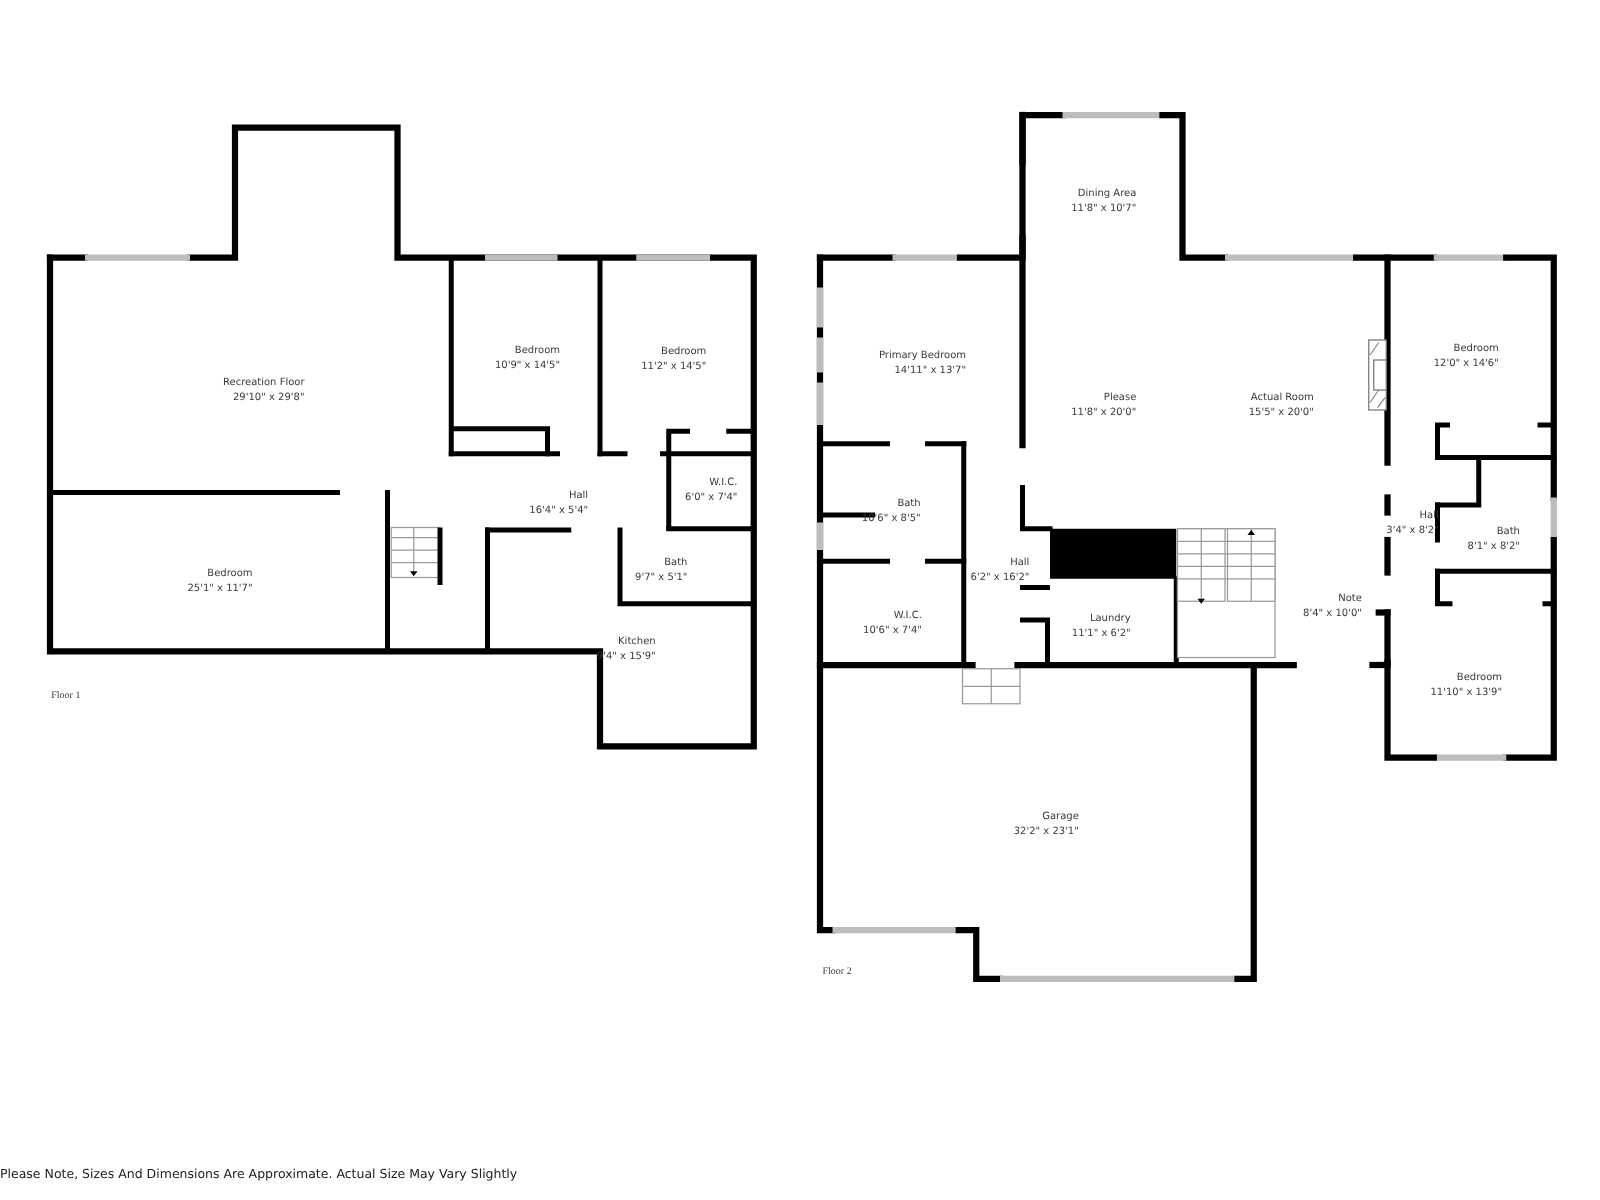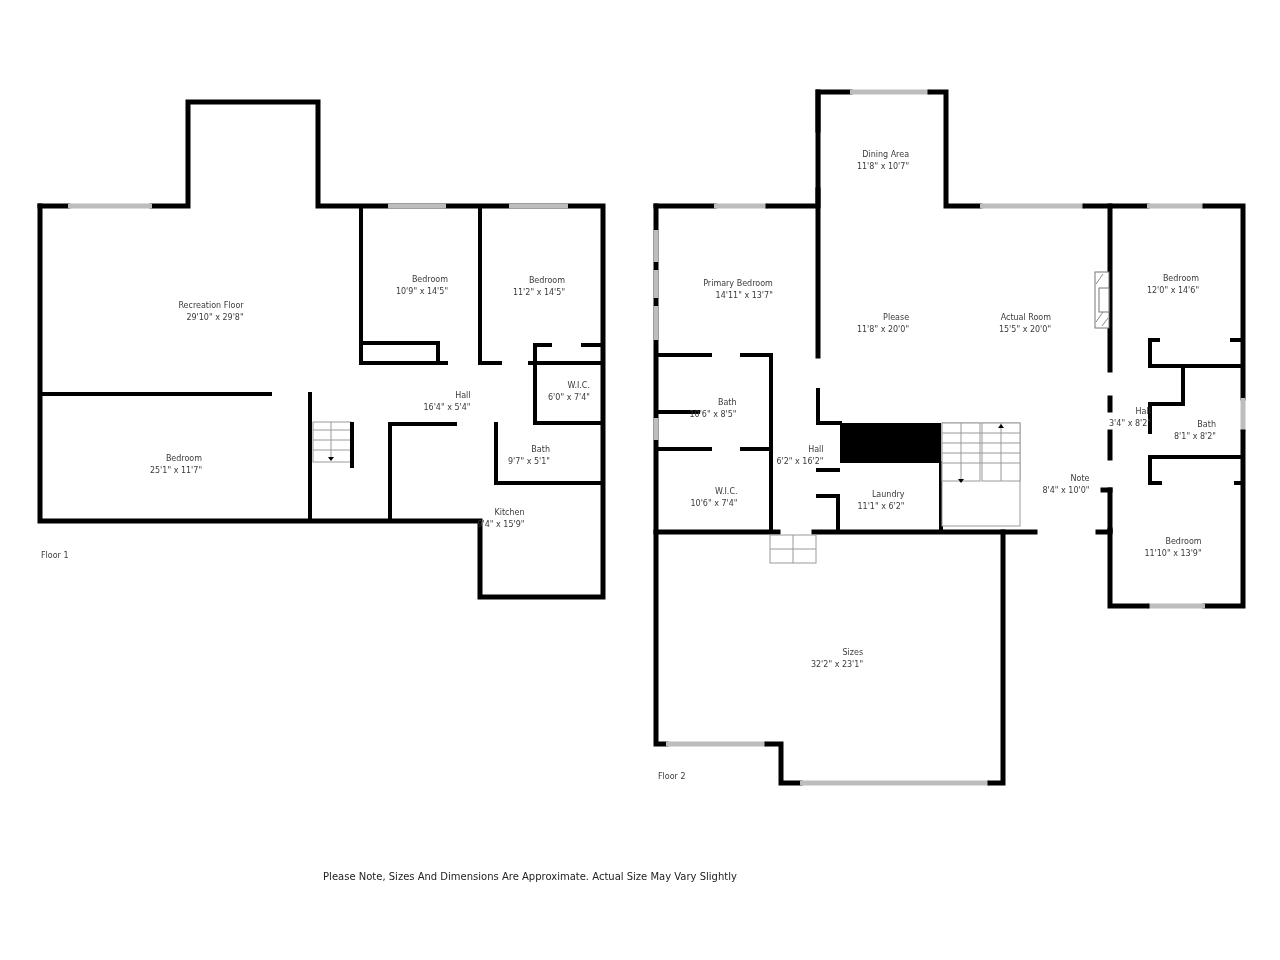--- a/index.html
+++ b/index.html
@@ -6,22 +6,22 @@
   body { width:1280px; height:960px; position:relative; overflow:hidden;
          font-family:"DejaVu Sans", "Liberation Sans", sans-serif; color:#333; }
   svg.plan { position:absolute; left:0; top:0; }
   .wall { fill:none; stroke:#000; stroke-width:5; stroke-linecap:square; stroke-linejoin:miter; }
   .iwall { fill:none; stroke:#000; stroke-width:4; stroke-linecap:square; }
   .win { stroke:#bdbdbd; stroke-width:5; }
   .stair { fill:#fff; stroke:#9a9a9a; stroke-width:1; }
   .blk { fill:#000; }
   .hatch { fill:none; stroke:#888; stroke-width:1; }
   .lbl { position:absolute; transform:translate(-50%,0); text-align:right; font-size:8px; line-height:12px; color:#3a3a3a; white-space:nowrap; }
-  .floor-label { position:absolute; font-size:8px; color:#3a3a3a; }
-  .note { position:absolute; left:0; width:1060px; top:871px; text-align:center; font-size:10px; color:#222; }
+  .floor-label { position:absolute; font-size:8px; color:#3a3a3a;font-family:Liberation Serif, serif; }
+  .note { position:absolute; left:0; width:1060px; top:934px; font-size:10px; color:#222; }
 </style>
 </head>
 <body>
 
 <svg class="plan" width="1280" height="960" viewBox="0 0 1280 960">
 
   <g>
 
     <polyline class="wall" points="40,206 40,521 480,521 480,597 603,597 603,206 318,206 318,102 188,102 188,206 152,206"></polyline>
     <line class="wall" x1="40" y1="206" x2="68" y2="206"></line>
@@ -233,18 +233,18 @@
 </div>
 <div class="lbl" style="left:1195px;top:419px">
   <div>Bath</div>
   <div>8'1" x 8'2"</div>
 </div>
 <div class="lbl" style="left:1173px;top:536px">
   <div>Bedroom</div>
   <div>11'10" x 13'9"</div>
 </div>
 <div class="lbl" style="left:837px;top:647px">
-  <div>Sizes</div>
+  <div>Garage</div>
   <div>32'2" x 23'1"</div>
 </div>
 <div class="floor-label" style="left:658px;top:772px">Floor 2</div>
 
 <div class="note">Please Note, Sizes And Dimensions Are Approximate. Actual Size May Vary Slightly</div>
 
 </body></html>

